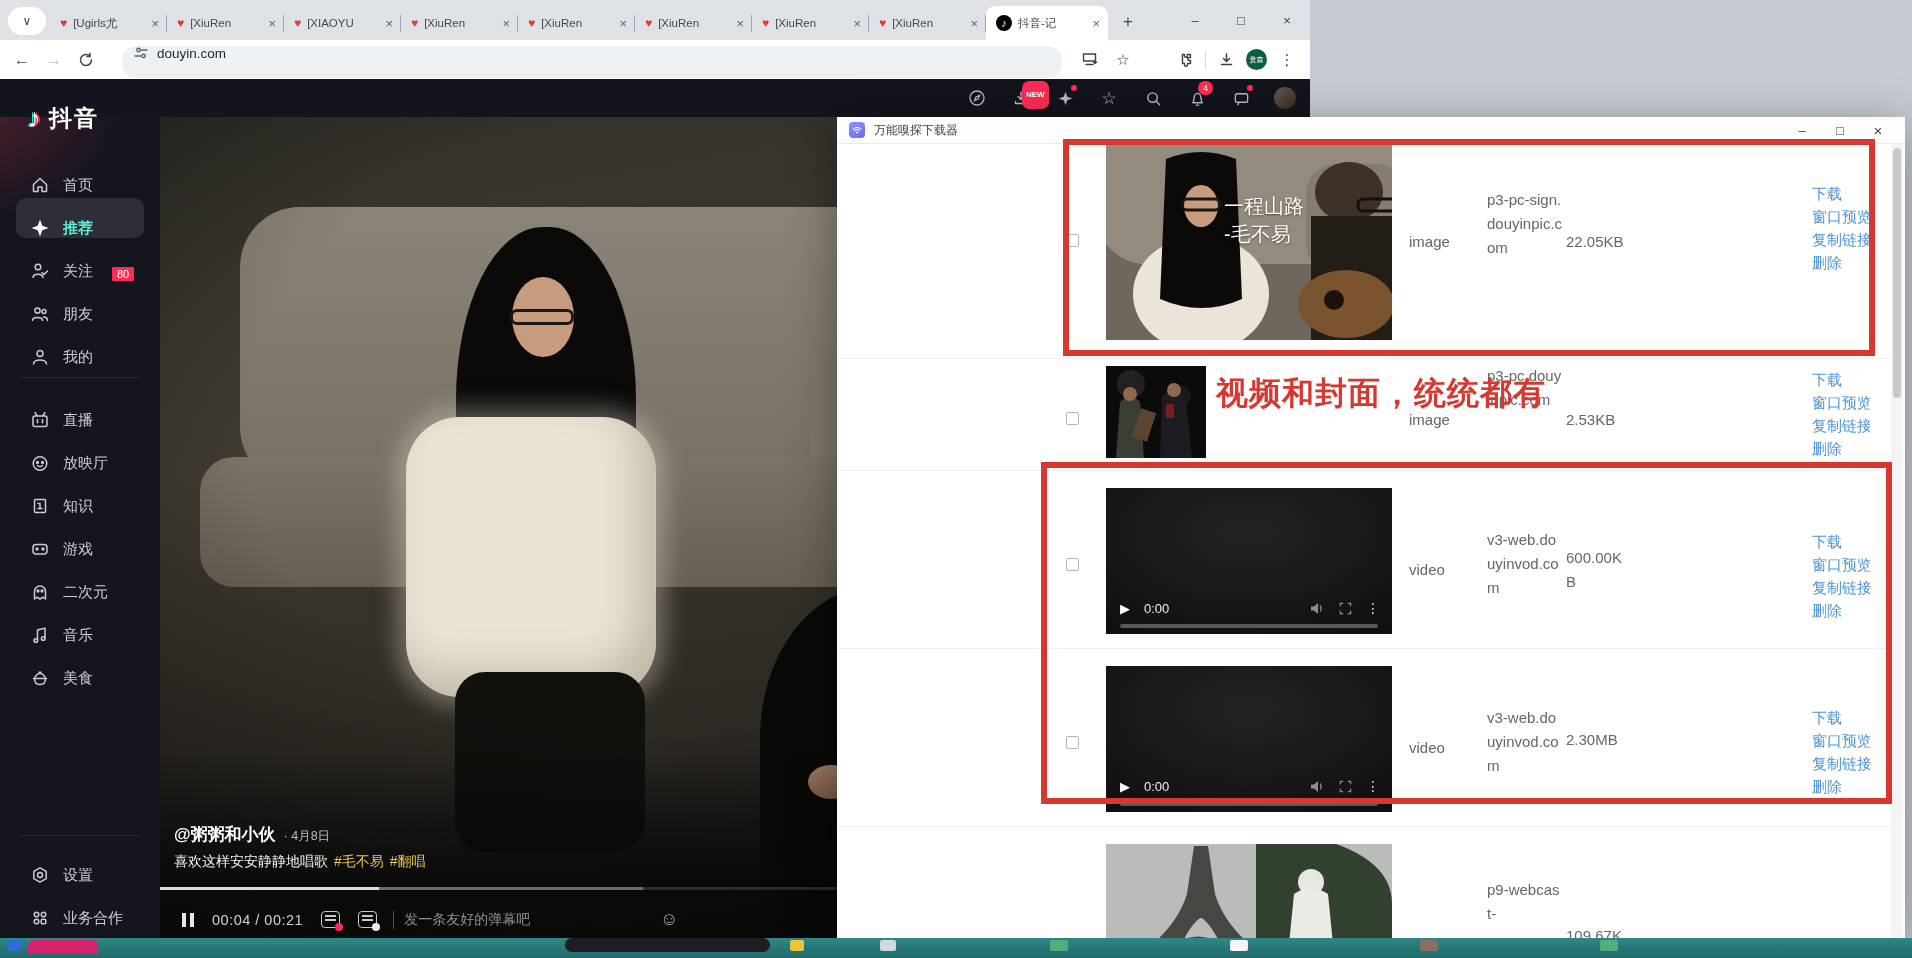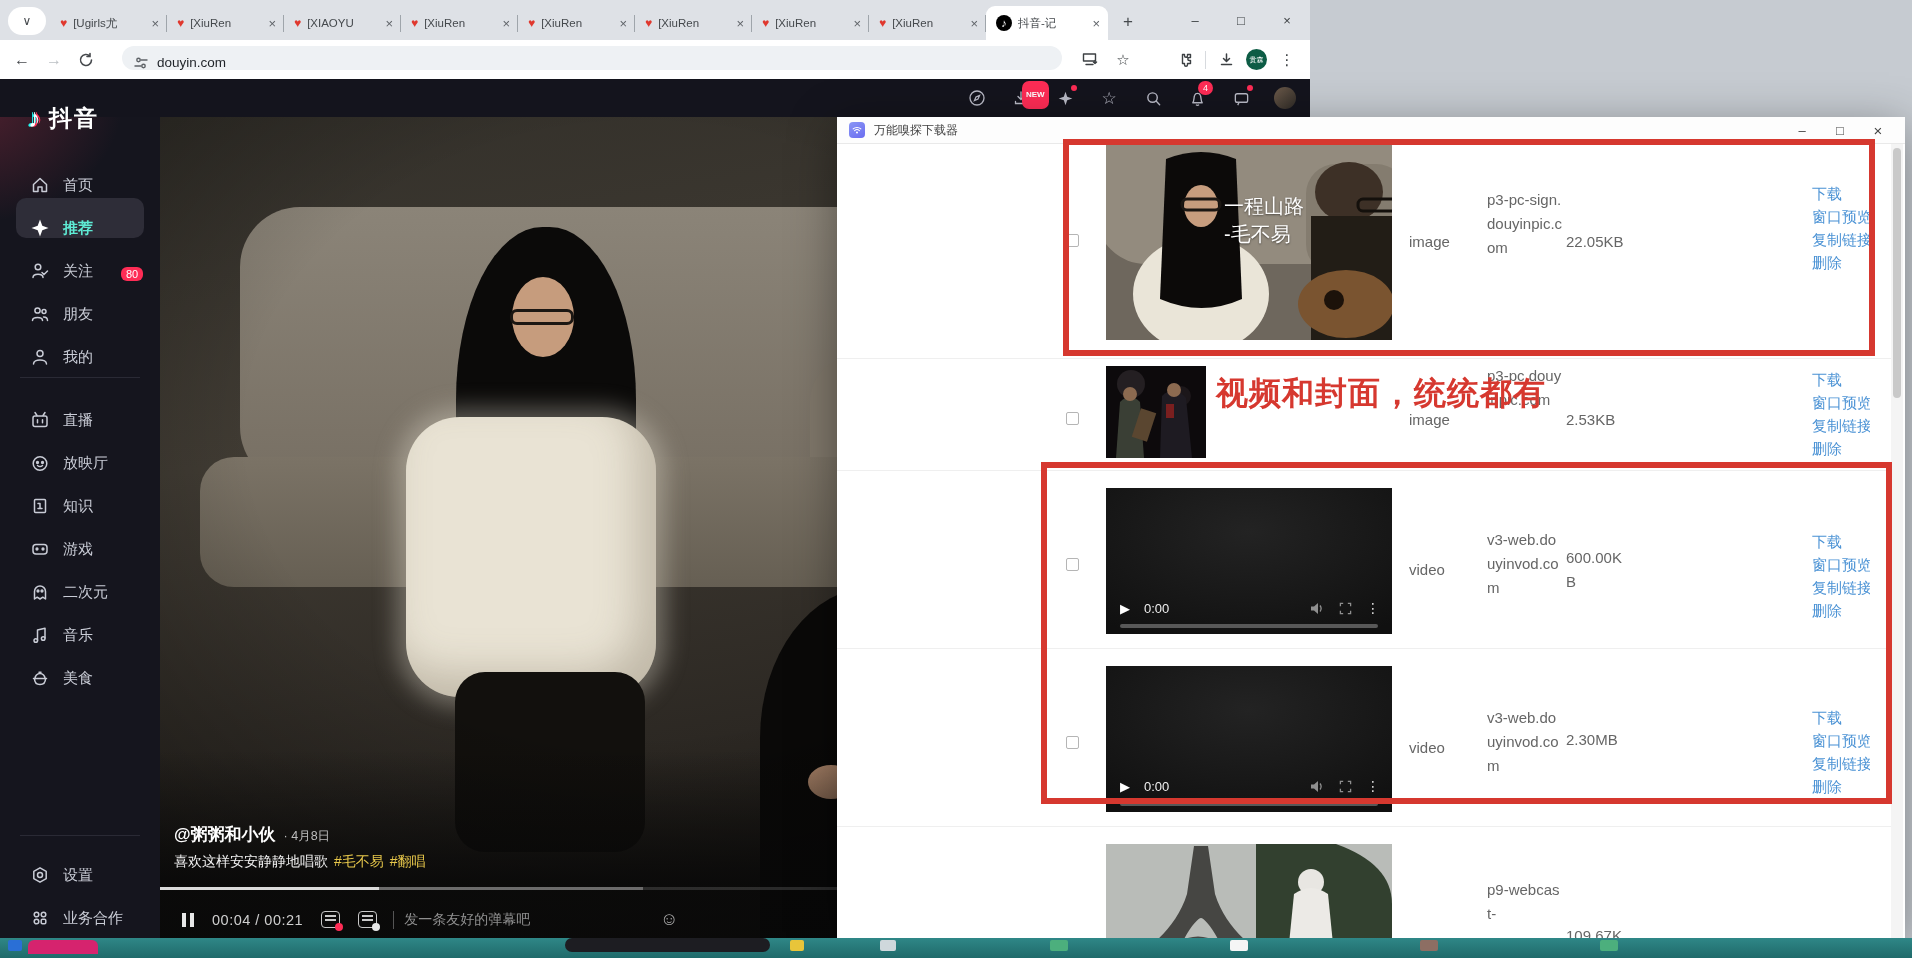--- a/index.html
+++ b/index.html
@@ -19,21 +19,21 @@
   .tab .tab-x{color:#5f6368;font-size:13px;padding:0 2px}
   .tab.active{background:#fff;border-radius:9px 9px 0 0;width:122px}
   .dy-fav{width:16px;height:16px;border-radius:50%;background:#000;color:#fff;font-size:11px;display:flex;align-items:center;justify-content:center;flex:none}
   .tab-plus{width:28px;height:28px;margin:0 0 4px 6px;display:flex;align-items:center;justify-content:center;color:#45494d;font-size:17px}
   .win-controls{position:absolute;right:0;top:0;height:40px;display:flex}
   .win-controls span{width:46px;height:40px;display:flex;align-items:center;justify-content:center;color:#3c4043;font-size:13px}
 
   .toolbar{position:absolute;left:0;top:40px;width:1310px;height:39px;background:#fff;display:flex;align-items:center}
   .nav-ic{width:32px;height:32px;display:flex;align-items:center;justify-content:center;font-size:16px;color:#46494d}
   .nav-ic.dis{color:#bcc0c4}
-  .url-pill{position:absolute;left:122px;top:6px;width:940px;height:24px;background:#eef1f4;border-radius:14px;display:flex;align-items:flex-end;padding:0 12px;gap:9px}
+  .url-pill{position:absolute;left:122px;top:6px;width:940px;height:32px;background:#eef1f4;border-radius:14px;display:flex;align-items:flex-start;padding:0 12px;gap:9px}
   .url-text{font-size:13.5px;color:#1f2328}
   .tb-right{position:absolute;right:10px;top:0;height:39px;display:flex;align-items:center;gap:7px}
   .tb-right .ic{width:26px;height:26px;display:flex;align-items:center;justify-content:center;color:#3c4043;font-size:15px}
   .tb-div{width:1px;height:18px;background:#d7dade}
   .avatar-g{width:21px;height:21px;border-radius:50%;background:#0d5c45;color:#fff;font-size:7px;display:flex;align-items:center;justify-content:center;letter-spacing:0}
 
   
   .page{position:absolute;left:0;top:79px;width:1310px;height:861px;background:#15151e;overflow:hidden}
   .dy-header{position:absolute;left:0;top:0;width:1310px;height:38px;background:#14141d}
   .search-pill{position:absolute;left:533px;top:7px;width:320px;height:27px;border:1px solid #4a4a59;border-radius:14px;
@@ -49,21 +49,21 @@
   .sidebar{position:absolute;left:0;top:38px;width:160px;height:823px;
     background:radial-gradient(220px 180px at -30px -20px,rgba(236,62,92,.28),transparent 70%),#15151e}
   .dy-logo{position:absolute;left:28px;top:-14px;display:flex;align-items:center;gap:8px}
   .note-ic{font-size:26px;color:#fff;text-shadow:-2px 0 0 #24f6f0,2px 0 0 #fe2c55}
   .logo-text{font-size:23px;font-weight:bold;color:#fff;letter-spacing:2px}
   .side-item{position:absolute;left:16px;width:128px;height:40px;display:flex;align-items:flex-end;gap:13px;padding-left:14px;border-radius:10px;color:#c9ccd6}
   .side-item .lbl{font-size:15px}
   .side-item.active{background:#2e2d38;color:#5eead4}
   .side-item.active .lbl{font-weight:bold}
   .side-item svg{flex:none}
-  .badge-80{margin-left:15px;background:#fe2c55;color:#fff;font-size:11px;border-radius:6px;padding:1px 5px}
+  .badge-80{margin-left:6px;background:#fe2c55;color:#fff;font-size:11px;border-radius:1px;padding:1px 5px}
   .side-div{position:absolute;left:20px;width:120px;height:1px;background:#2a2a35}
 
   
   .video{position:absolute;left:160px;top:38px;width:1150px;height:823px;background:#060605;overflow:hidden}
   .scene{position:absolute;inset:0;background:linear-gradient(170deg,#33302a 0%,#403b33 35%,#2c2823 70%,#16130f 100%)}
   .couch-back{position:absolute;left:80px;top:90px;width:660px;height:280px;border-radius:60px;background:linear-gradient(180deg,#8b8478,#776f63)}
   .couch-seat{position:absolute;left:40px;top:340px;width:720px;height:130px;border-radius:34px;background:linear-gradient(180deg,#7b7366,#665f53)}
   .couch-arm{position:absolute;left:650px;top:240px;width:170px;height:200px;border-radius:44px;background:#80786b}
   .g-hair{position:absolute;left:296px;top:110px;width:180px;height:360px;border-radius:48% 48% 40% 40%;background:#0b0a09}
   .g-face{position:absolute;left:352px;top:160px;width:62px;height:80px;border-radius:50%;background:#c69c7d}

